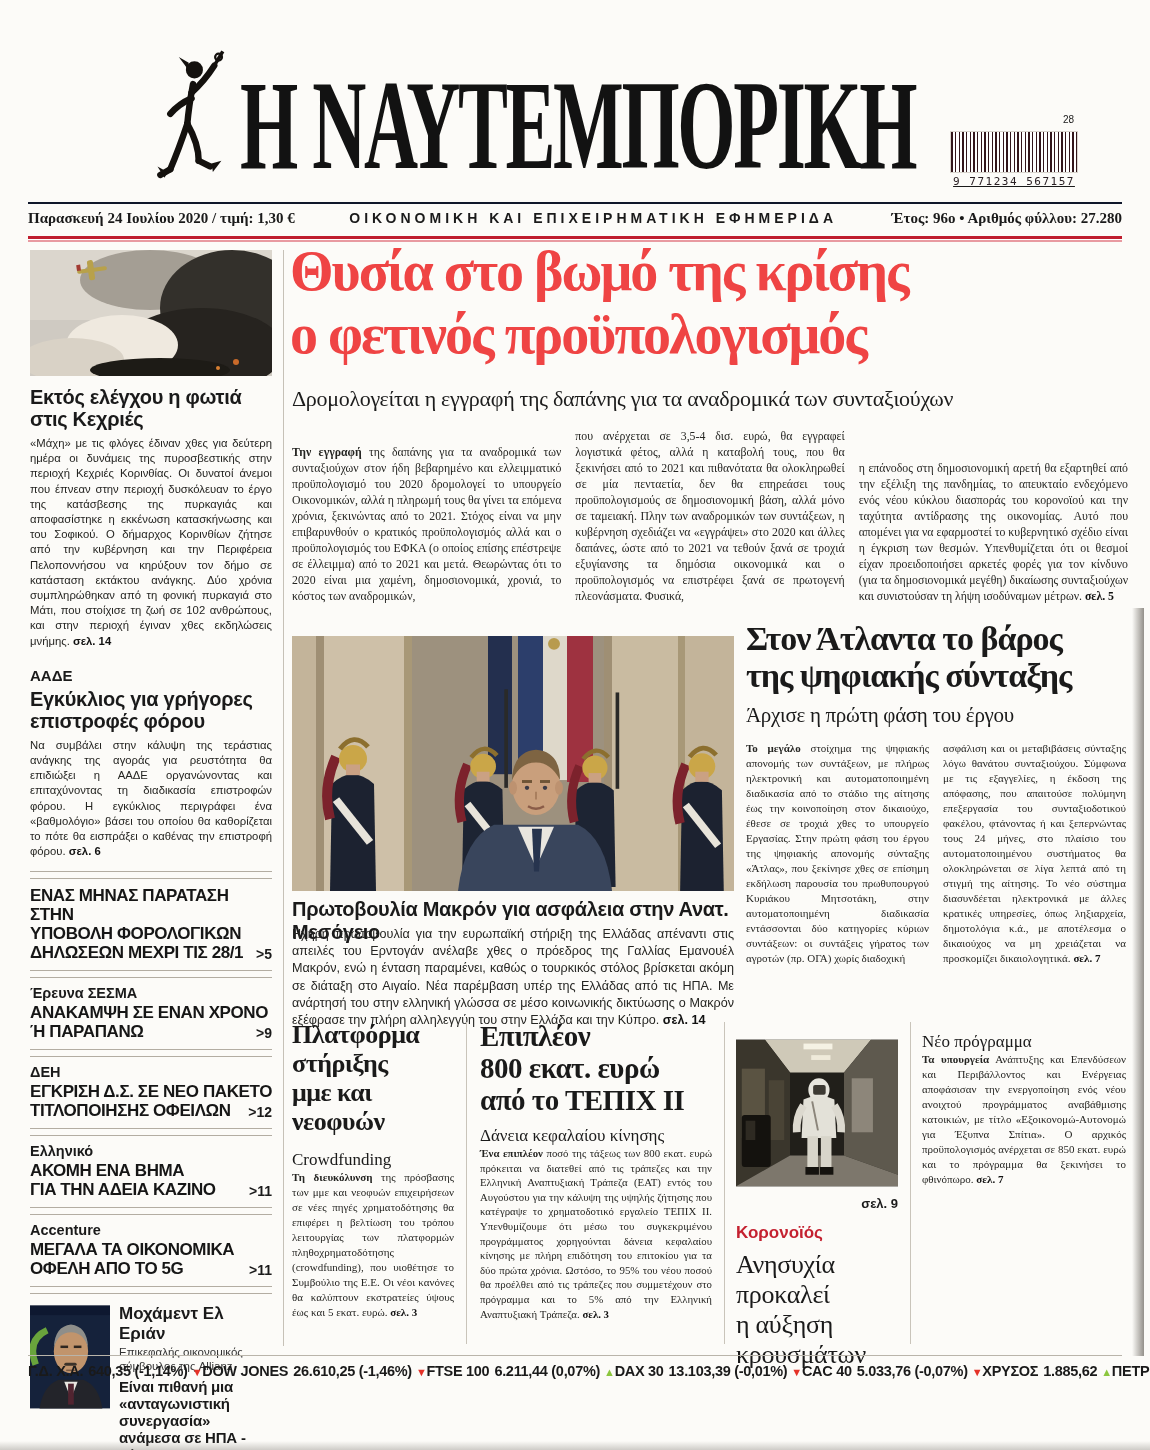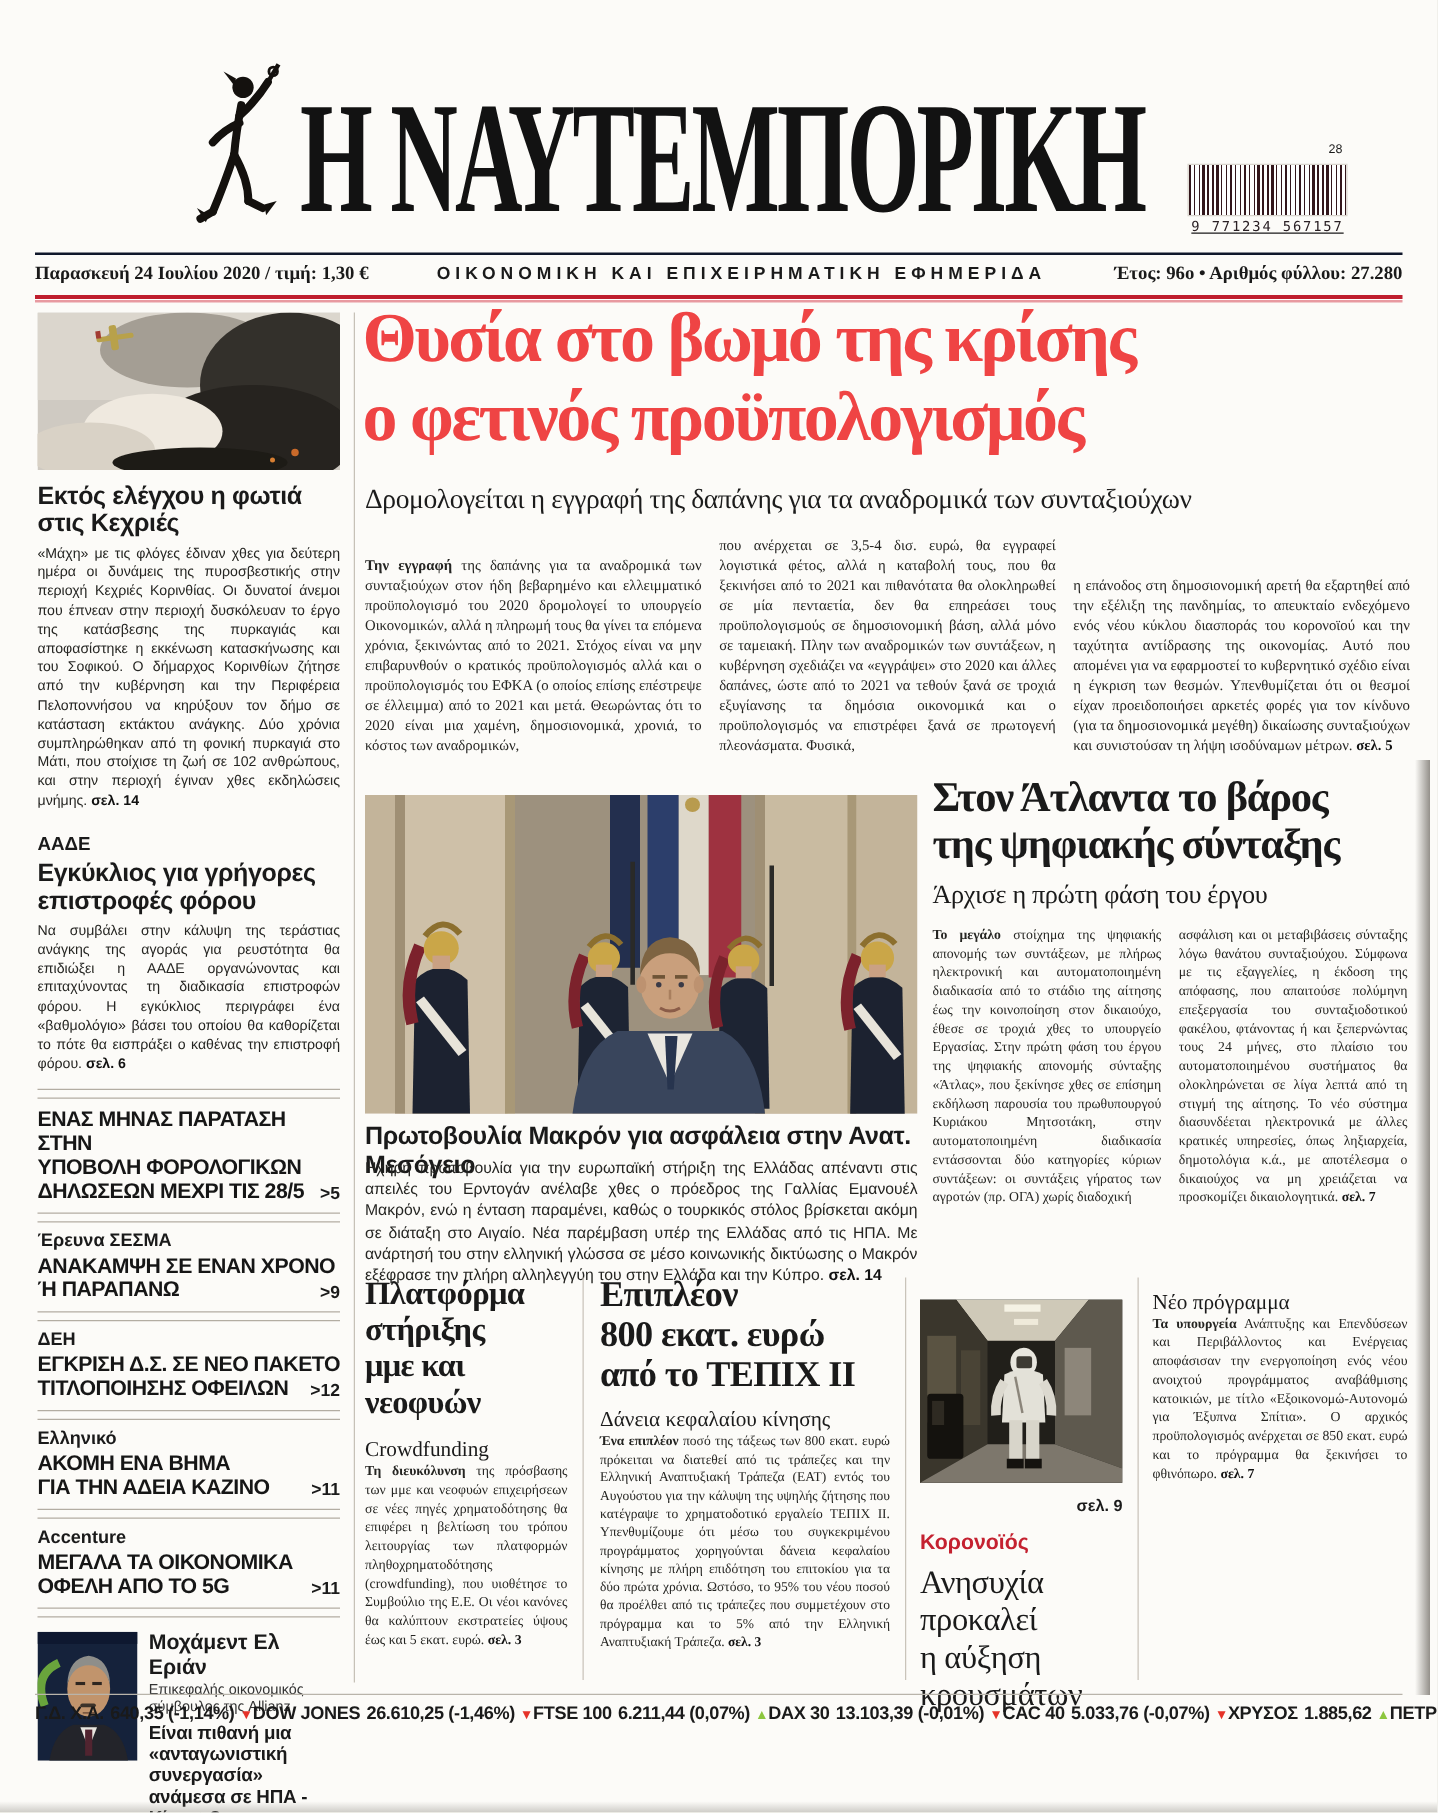--- a/index.html
+++ b/index.html
@@ -176,21 +176,21 @@
     <div class="l-head prelines" style="margin-top:0">Εγκύκλιος για γρήγορες
 επιστροφές φόρου</div>
     <p class="l-body just" style="margin:0"><span>Να συμβάλει στην κάλυψη της τεράστιας ανάγκης της αγοράς για ρευστότητα θα επιδιώξει η ΑΑΔΕ οργανώνοντας και επιταχύνοντας τη διαδικασία επιστροφών φόρου. Η εγκύκλιος περιγράφει ένα «βαθμολόγιο» βάσει του οποίου θα καθορίζεται το πότε θα εισπράξει ο καθένας την επιστροφή φόρου.</span>
       <b class="pref">σελ. 6</b></p>
 
     <div class="sep"></div>
     <div class="brief">
 
       <div class="b-title prelines">ΕΝΑΣ ΜΗΝΑΣ ΠΑΡΑΤΑΣΗ ΣΤΗΝ
 ΥΠΟΒΟΛΗ ΦΟΡΟΛΟΓΙΚΩΝ
-ΔΗΛΩΣΕΩΝ ΜΕΧΡΙ ΤΙΣ 28/5</div>
+ΔΗΛΩΣΕΩΝ ΜΕΧΡΙ ΤΙΣ 28/1</div>
       <span class="b-ref">&gt;5</span>
     </div>
     <div class="sep" style="margin-top:0"></div>
     <div class="brief">
       <div class="b-kicker">Έρευνα ΣΕΣΜΑ</div>
       <div class="b-title prelines">ΑΝΑΚΑΜΨΗ ΣΕ ΕΝΑΝ ΧΡΟΝΟ
 Ή ΠΑΡΑΠΑΝΩ</div>
       <span class="b-ref">&gt;9</span>
     </div>
     <div class="sep" style="margin-top:0"></div>

